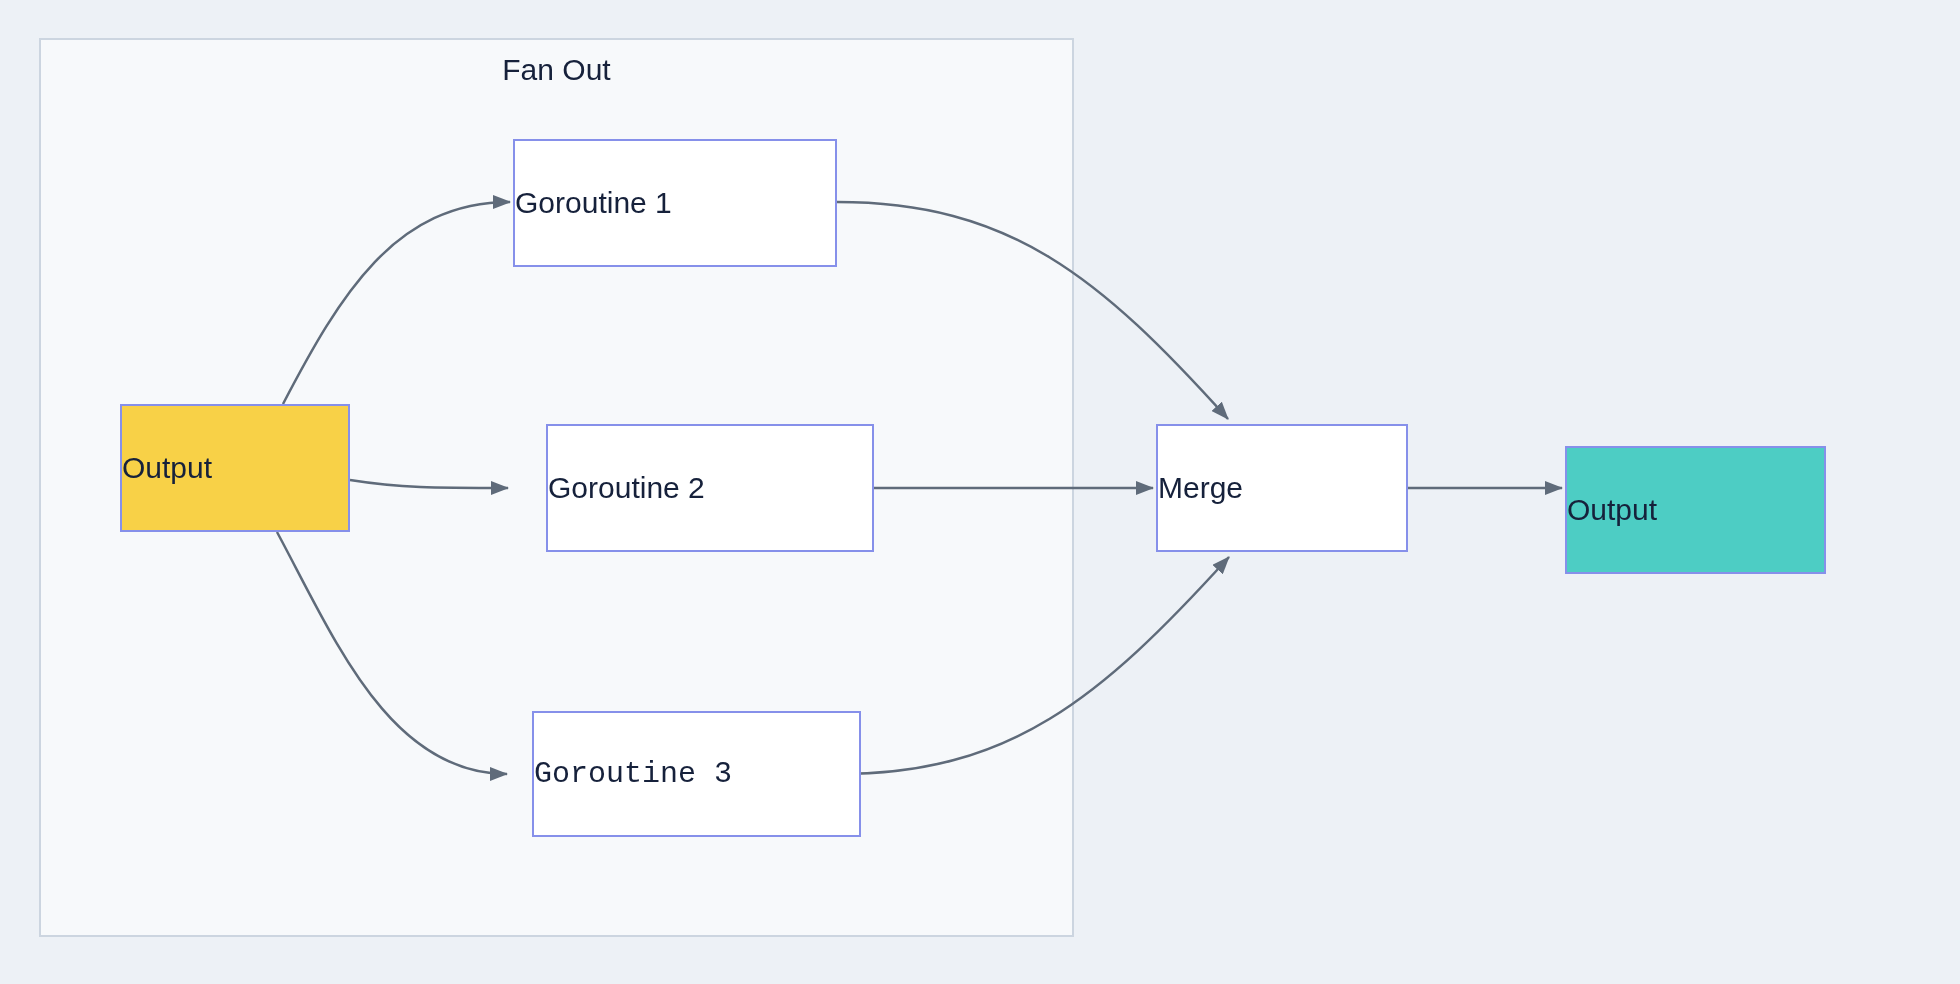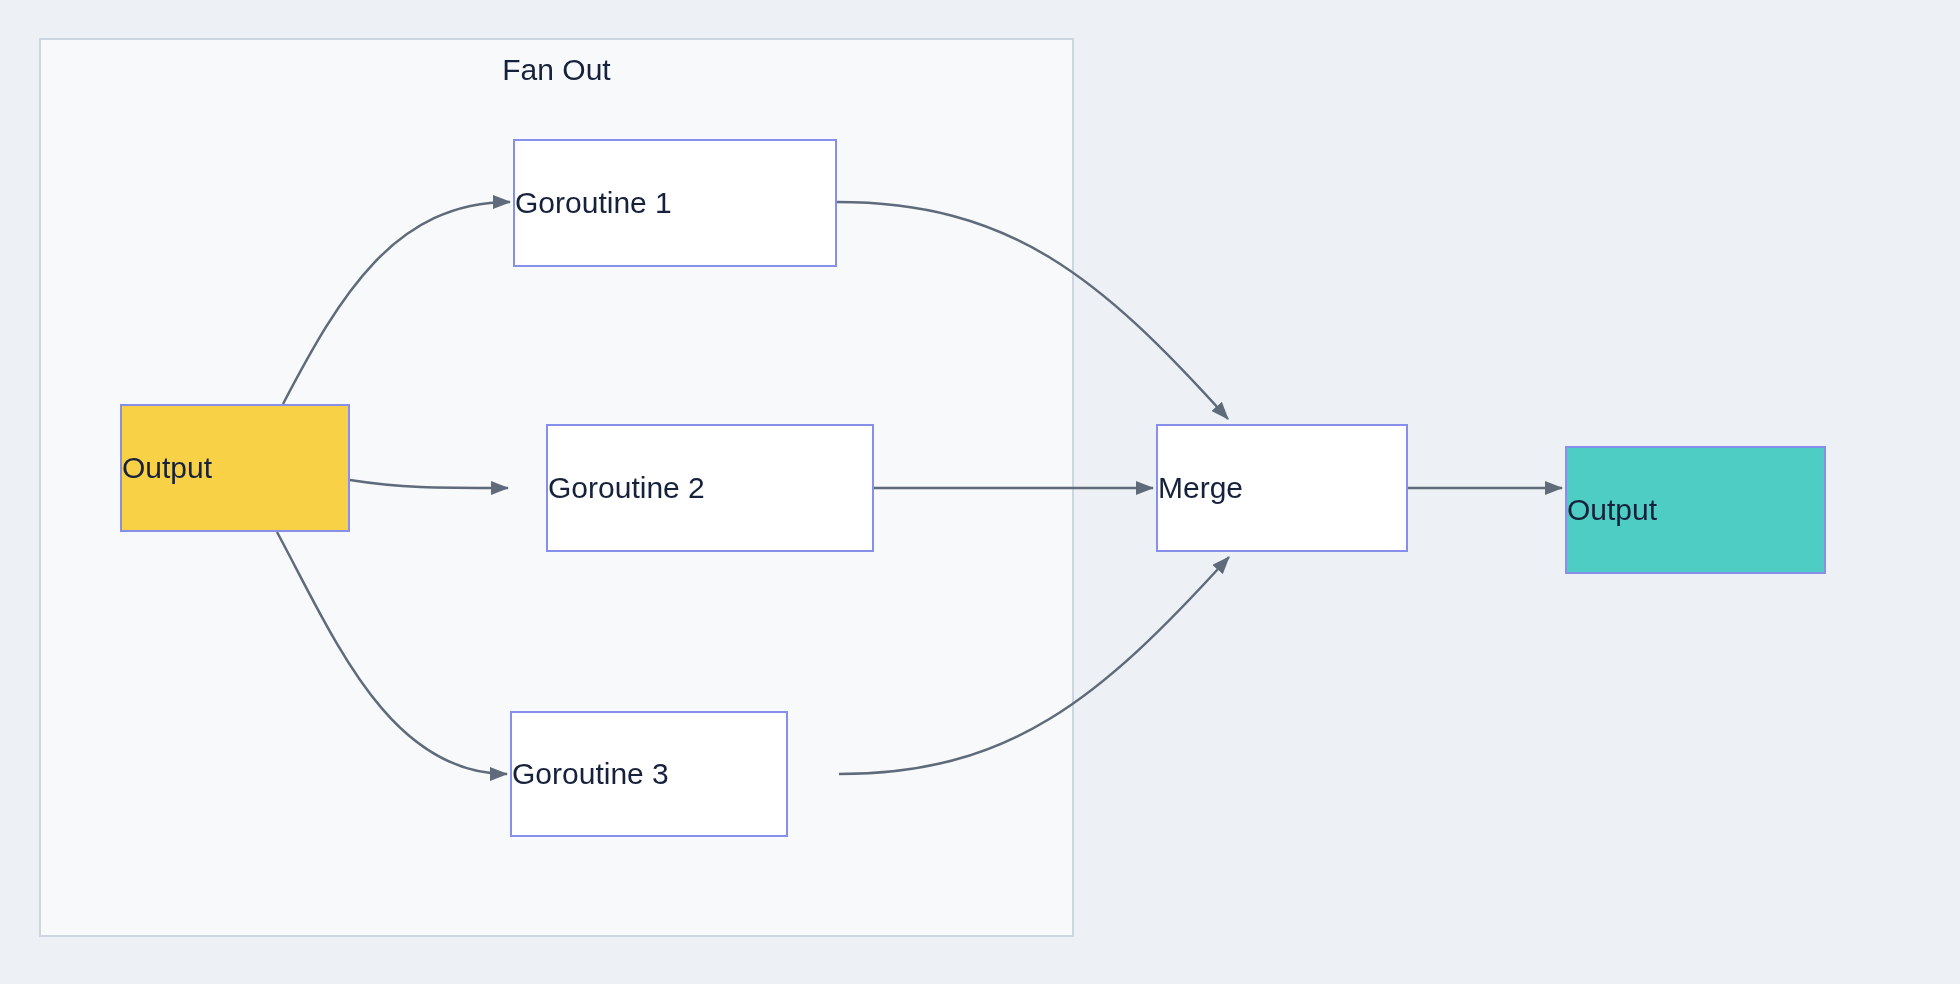--- a/index.html
+++ b/index.html
@@ -45,21 +45,21 @@
     position:absolute;
     display:flex;align-items:center;justify-content:flex-start;
     background:var(--node-fill);
     border:2.5px solid var(--node-border);
     font-size:30px;line-height:1.2;color:var(--text);
     cursor:default;
   }
   #node-input {left:120px;top:404px;width:230px;height:128px;background:var(--input-fill);}
   #node-goroutine-1{left:513px;top:139px;width:324px;height:128px;}
   #node-goroutine-2{left:511px;top:424px;width:328px;height:128px;margin-left:35px;}
-  #node-goroutine-3{left:510px;top:711px;width:278px;height:126px;}
+  #node-goroutine-3{left:532px;top:711px;width:329px;height:126px;font-family:Liberation Mono, monospace;}
   #node-merge {left:1156px;top:424px;width:252px;height:128px;}
   #node-output{left:1565px;top:424px;width:261px;height:128px;background:var(--output-fill);margin-top:22px;}
 </style>
 </head>
 <body>
 
 <div class="canvas">
 
   <div class="group" id="group-fan-out">
     <div class="group-label">Fan Out</div>

